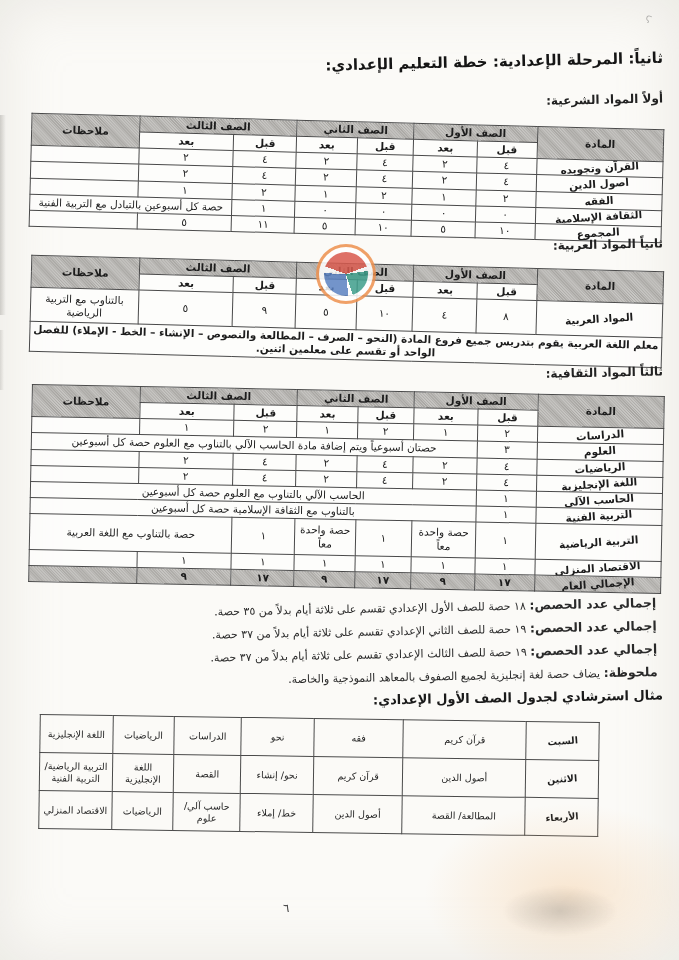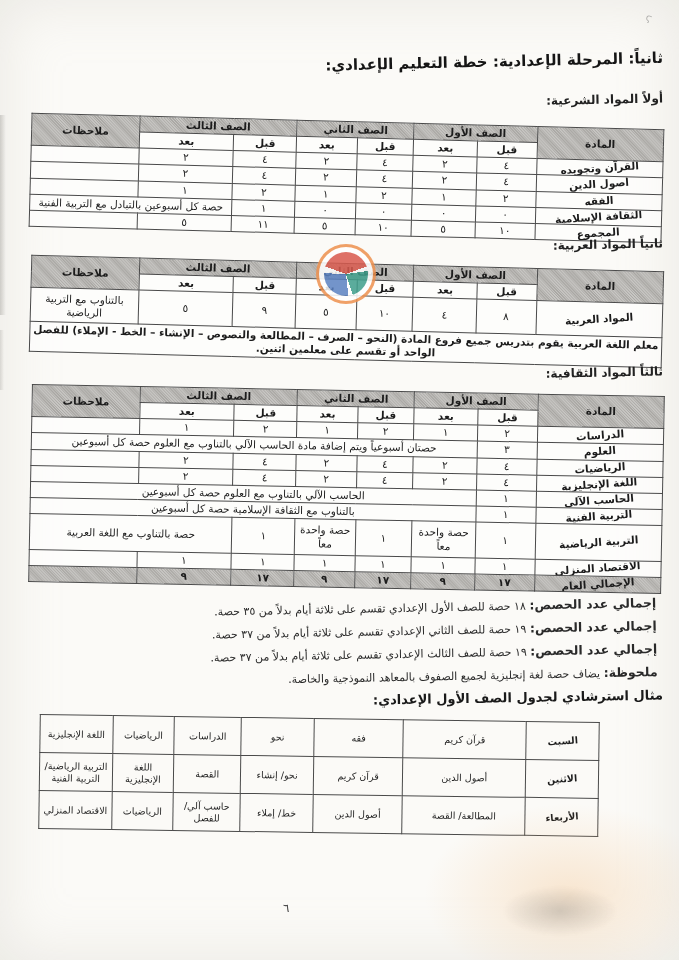--- a/index.html
+++ b/index.html
@@ -375,21 +375,21 @@
             <td>نحو/ إنشاء</td>
             <td>القصة</td>
             <td>اللغة الإنجليزية</td>
             <td>التربية الرياضية/ التربية الفنية</td>
           </tr>
           <tr>
             <td class="day"><span class="tilt">الأربعاء</span></td>
             <td>المطالعة/ القصة</td>
             <td>أصول الدين</td>
             <td>خط/ إملاء</td>
-            <td>حاسب آلي/ للفصل</td>
+            <td>حاسب آلي/ علوم</td>
             <td>الرياضيات</td>
             <td>الاقتصاد المنزلي</td>
           </tr>
         </tbody>
       </table>
     </div>
 
   </div>
 
   <div class="watermark">

